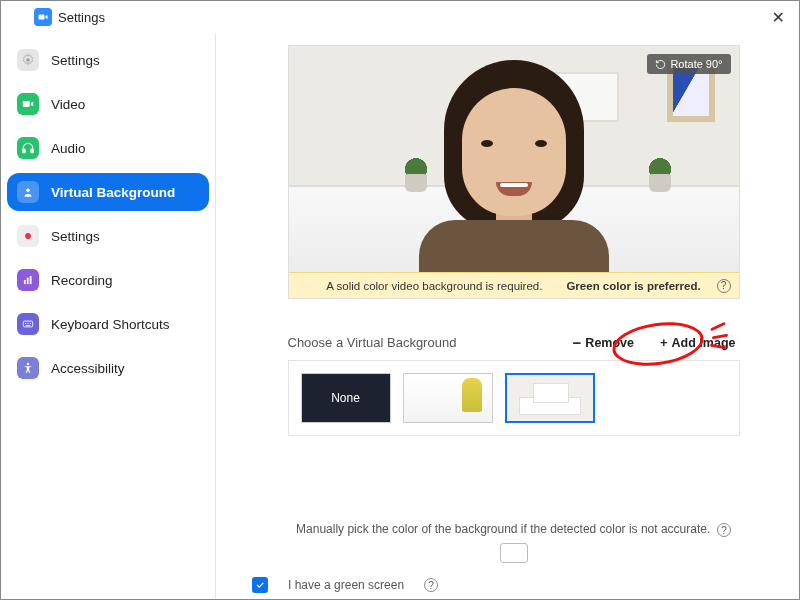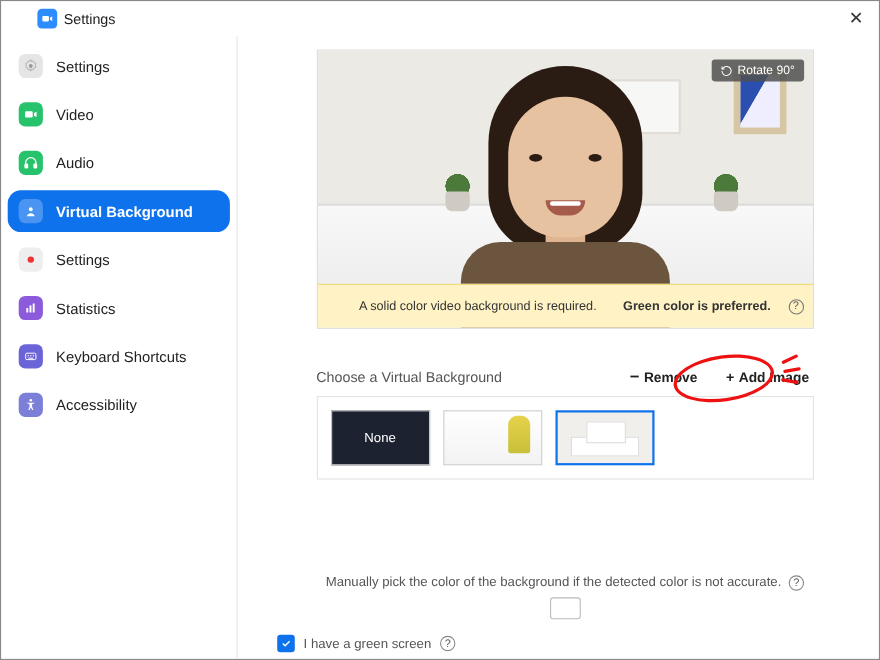--- a/index.html
+++ b/index.html
@@ -45,21 +45,21 @@
   .room .person .face { position:absolute; top:34px; left:50%; transform:translateX(-50%); width:104px; height:128px; background:#e7c2a1; border-radius:52px 52px 48px 48px; }
   .room .person .eyes { position:absolute; top:86px; left:50%; transform:translateX(-50%); width:66px; display:flex; justify-content:space-between; }
   .room .person .eyes span { width:12px; height:7px; background:#2a1c13; border-radius:50%; }
   .room .person .mouth { position:absolute; top:128px; left:50%; transform:translateX(-50%); width:36px; height:14px; background:#a65a4a; border-radius:0 0 20px 20px; }
   .room .person .mouth::after { content:""; position:absolute; top:1px; left:4px; right:4px; height:4px; background:#fff; border-radius:2px; }
   .room .person .body { position:absolute; bottom:0; left:50%; transform:translateX(-50%); width:190px; height:78px; background:#6b553e; border-radius:36px 36px 0 0; }
   .room .person .neck { position:absolute; bottom:70px; left:50%; transform:translateX(-50%); width:36px; height:26px; background:#deb493; }
 
   .rotate-btn { position:absolute; top:8px; right:8px; background:rgba(80,80,80,0.85); color:#fff; font-size:11px; padding:4px 8px; border-radius:3px; display:flex; align-items:center; gap:4px; cursor:pointer; }
 
-  .banner { background:#fff3c6; border-top:1px solid #f0d97a; position:absolute; left:0; right:0; bottom:0; height:40px; display:flex; align-items:center; justify-content:center; font-size:11.5px; color:#333; }
+  .banner { background:#fff3c6; border-top:1px solid #f0d97a; position:absolute; left:0; right:0; bottom:0; height:26px; display:flex; align-items:center; justify-content:center; font-size:11.5px; color:#333; }
   .banner b { font-weight:700;margin-left:24px; }
   .banner .help { position:absolute; right:8px; top:50%; transform:translateY(-50%); width:14px; height:14px; border:1px solid #777; border-radius:50%; font-size:10px; display:flex; align-items:center; justify-content:center; color:#555; }
 
   .choose-row { display:flex; align-items:center; margin-top:34px; width:452px; margin-left:auto; margin-right:auto; font-size:13px; color:#555;text-align:right; }
   .choose-row .spacer { flex:1; }
   .choose-row .act { color:#222; font-size:12.5px; font-weight:600; cursor:pointer; display:flex; align-items:center; gap:4px; padding:2px 4px; }
   .choose-row .act.remove { margin-right:18px; }
 
   .thumbs { margin:8px auto 0 auto; width:452px; border:1px solid #e3e3e3; padding:12px; display:flex; gap:12px; }
   .thumb { width:90px; height:50px; border:1px solid #ccc; position:relative; cursor:pointer; display:flex; align-items:center; justify-content:center; font-size:12px; color:#fff; }
@@ -68,21 +68,21 @@
   .thumb.flowers { background:linear-gradient(#fff,#f3f3f3); }
   .thumb.flowers::before { content:""; position:absolute; right:10px; top:4px; width:20px; height:34px; background:linear-gradient(#e6d24a,#c8bf3a); border-radius:8px 8px 2px 2px; }
   .thumb.office { background:#f0efec; }
   .thumb.office::before { content:""; position:absolute; left:12px; right:12px; bottom:6px; height:16px; background:#fff; border:1px solid #ddd; }
   .thumb.office::after { content:""; position:absolute; left:26px; top:8px; width:34px; height:18px; background:#fff; border:1px solid #ddd; }
 
   .foot { position:absolute; left:36px; right:24px; bottom:8px; font-size:12px; color:#555; }
   .foot .line1 { text-align:center; margin-bottom:6px; }
   .foot .swatch-row { display:flex; justify-content:center; margin-bottom:14px; }
   .foot .swatch { width:28px; height:20px; border:1px solid #bbb; border-radius:3px; background:#fff; cursor:pointer; }
-  .foot .chk-row { display:flex; align-items:center; gap:8px; }
+  .foot .chk-row { display:flex; align-items:center; gap:20px; }
   .foot .chk { width:16px; height:16px; background:#0E72ED; border-radius:3px; display:flex; align-items:center; justify-content:center; }
   .foot .chk svg { width:10px; height:10px; }
   .foot .help2 { width:14px; height:14px; border:1px solid #888; border-radius:50%; font-size:10px; display:flex; align-items:center; justify-content:center; color:#555; }
 
   
   .anno { position:absolute; pointer-events:none; }
   .anno.circle { border:3px solid #e11; border-radius:50%; transform:rotate(-8deg); }
   .anno.dash { width:16px; height:3px; background:#e11; border-radius:2px; }
 </style>
 </head>
@@ -149,21 +149,21 @@
       <span>Settings</span>
     </div>
     <div class="sidebar-item">
       <div class="sicon ic-stats">
           <svg viewBox="0 0 24 24" fill="#fff">
             <rect x="5" y="12" width="3" height="7"></rect>
             <rect x="10" y="8" width="3" height="11"></rect>
             <rect x="15" y="5" width="3" height="14"></rect>
           </svg>
         </div>
-      <span>Statistics</span>
+      <span>Recording</span>
     </div>
     <div class="sidebar-item">
       <div class="sicon ic-keys">
           <svg viewBox="0 0 24 24" fill="#fff">
             <rect x="4" y="7" width="16" height="10" rx="2" fill="none" stroke="#fff" stroke-width="1.5"></rect>
             <circle cx="8" cy="11" r="1"></circle>
             <circle cx="12" cy="11" r="1"></circle>
             <circle cx="16" cy="11" r="1"></circle>
             <rect x="8" y="14" width="8" height="1.5"></rect>
           </svg>

